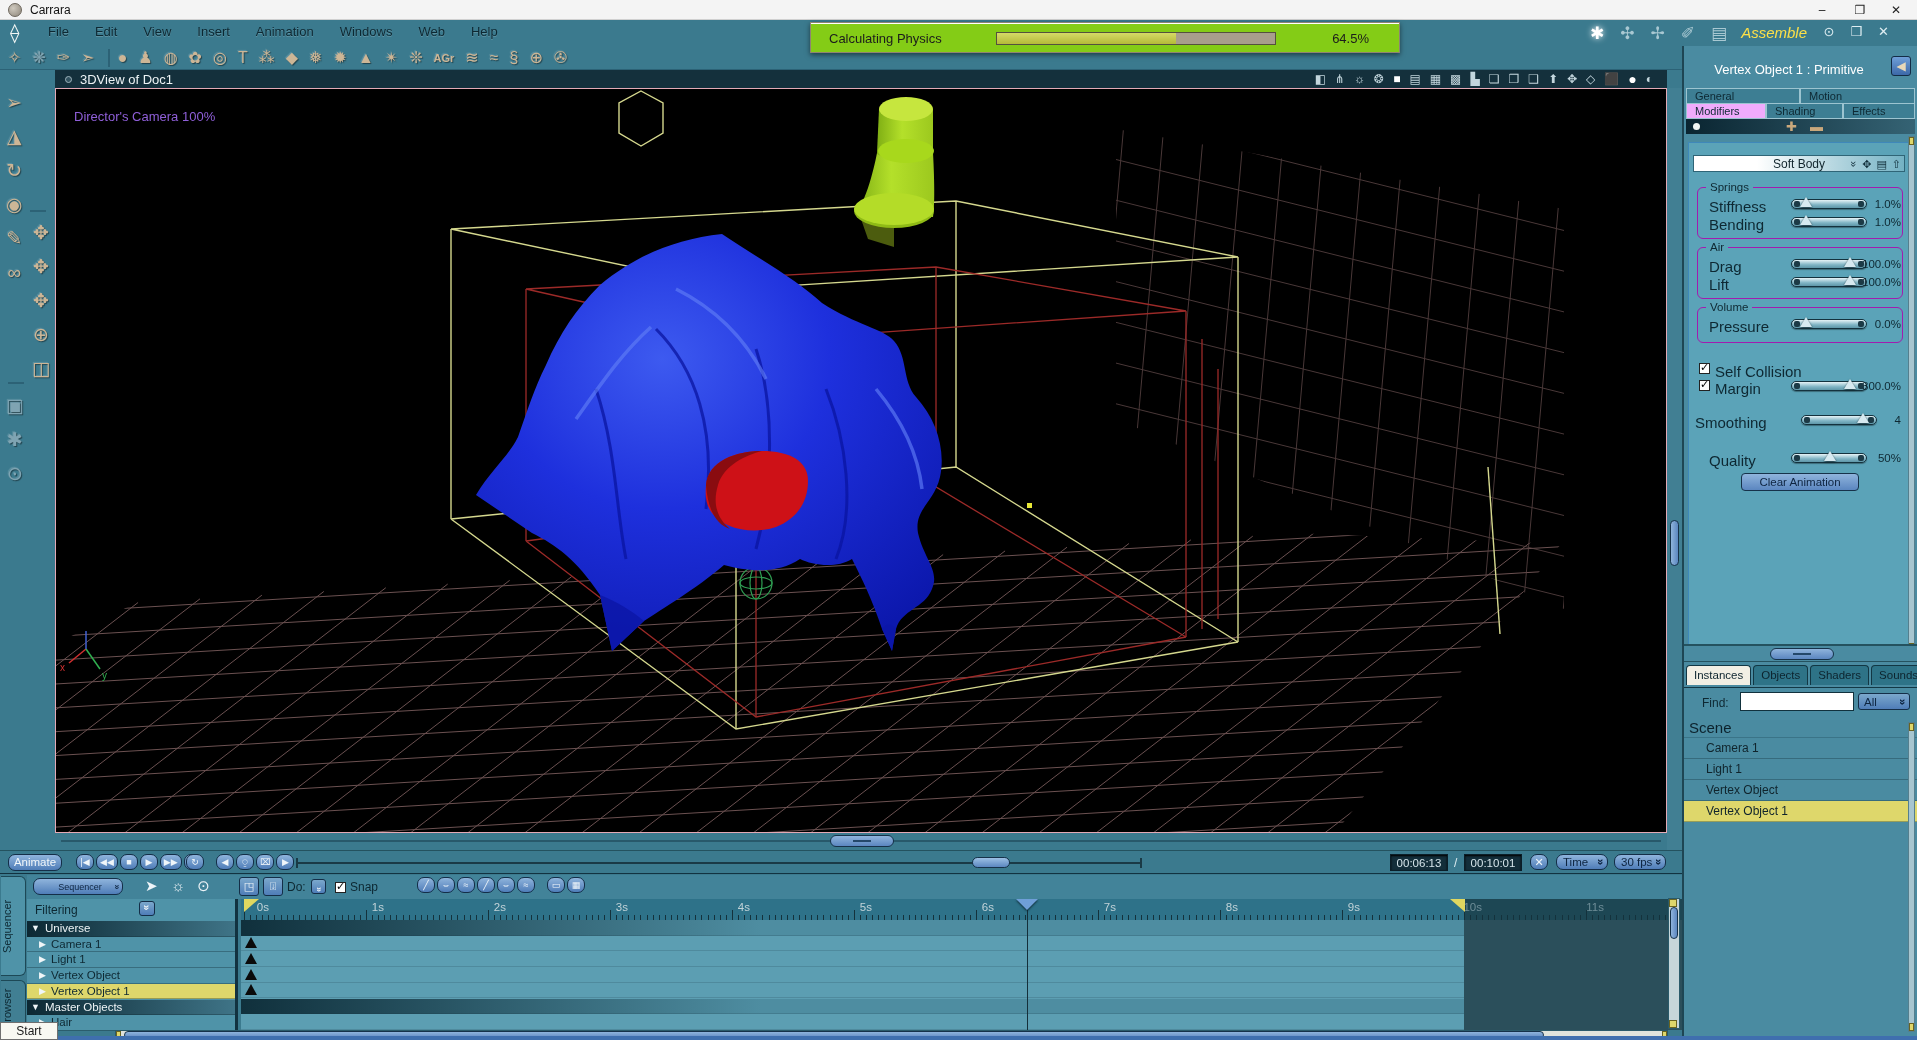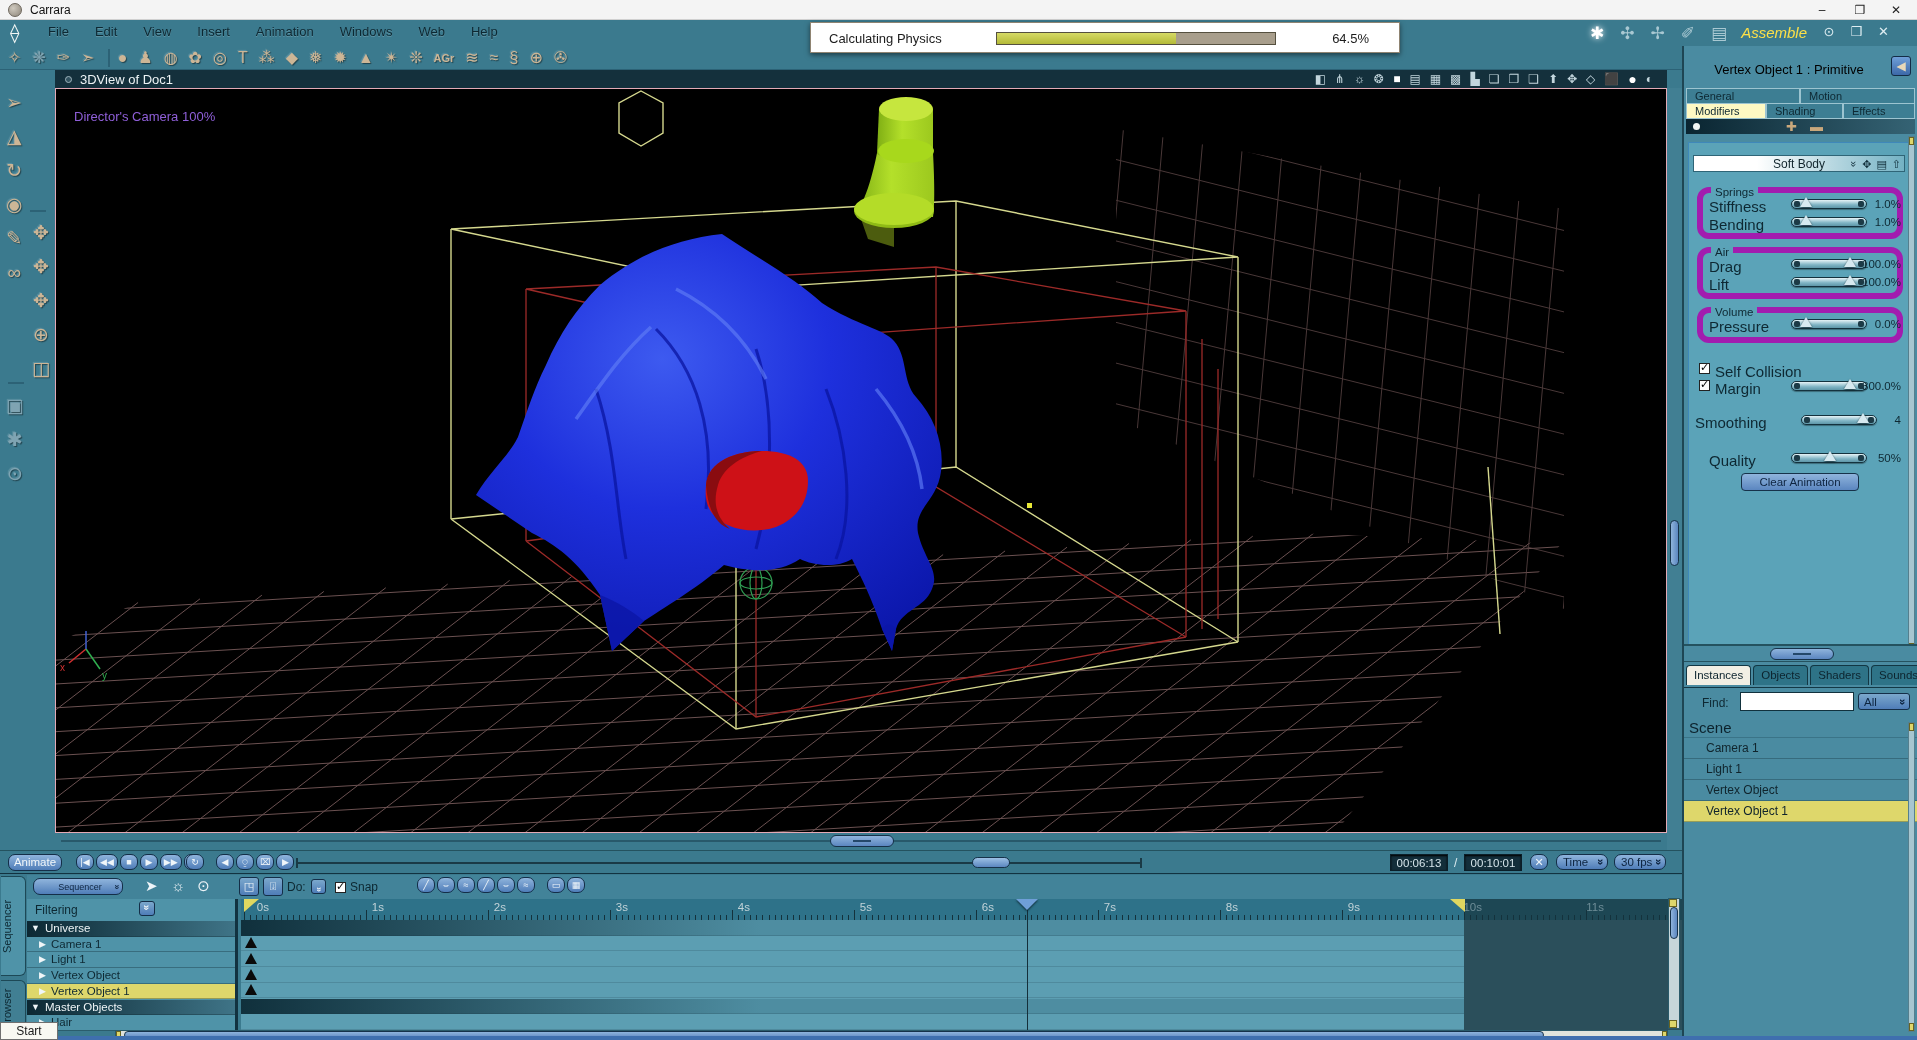--- a/index.html
+++ b/index.html
@@ -24,21 +24,21 @@
   .assemble { position:absolute; right:110px; top:4px; font-size:15px; font-style:italic; color:#fde047; }
   .paneicons { position:absolute; right:28px; top:4px; display:flex; gap:16px; }
   .paneicons span { color:#dfeef2; font-size:13px; }
 
   
   .toolbar { position:absolute; left:0; top:46px; width:1917px; height:24px; background:#3b7a8e; border-bottom:1px solid #2c6276; display:flex; align-items:center; padding-left:8px; }
   .toolbar .ico, .ltool .ico { color:#cdb696; font-size:16px; line-height:22px; text-shadow:1px 1px 1px rgba(0,0,0,.45), -1px -1px 1px rgba(255,255,255,.18); cursor:pointer; }
   .toolbar .ico { margin-right:11px; }
 
   
-  .progress { position:absolute; left:810px; top:22px; width:590px; height:31px; background:#ffffff;
+  .progress { position:absolute; left:810px; top:22px; width:590px; height:31px; background:#84cc16;
       border:1px solid #8f8472; box-shadow:0 2px 5px rgba(0,0,0,.5), inset 0 1px 0 #fff; z-index:60; }
   .progress .plabel { position:absolute; left:18px; top:8px; font-size:13px; color:#1c1c1c; }
   .progress .ptrack { position:absolute; left:185px; top:9px; width:280px; height:13px; background:#a89e8c; border:1px solid #55503f; }
   .progress .pfill { position:absolute; left:0; top:0; height:100%; background:linear-gradient(#d6da66,#b4ba38); }
   .progress .ppct { position:absolute; right:30px; top:8px; font-size:13px; color:#1c1c1c; }
 
   
   .ltool { position:absolute; left:0; top:70px; width:55px; height:780px; background:#3b7a8e; }
   .lcol { position:absolute; display:flex; flex-direction:column; align-items:center; }
   .lcol .ico { font-size:19px; margin-bottom:12px; }
@@ -53,36 +53,36 @@
   .viewport { position:absolute; left:55px; top:88px; width:1612px; height:745px; background:#000; border:1px solid #e3aab6; }
   .vp-scrollrow { position:absolute; left:55px; top:833px; width:1612px; height:17px; background:#3b7a8e; }
   .vp-scrollrow .line { position:absolute; left:6px; right:6px; top:7px; height:2px; background:#28596b; }
   .pill { position:absolute; width:64px; height:12px; background:linear-gradient(#8fb4dc,#5b86c0); border:1px solid #16324a; border-radius:7px; }
   .pill::after { content:""; position:absolute; left:50%; top:4px; width:18px; height:2px; margin-left:-9px; background:#24486a; }
   .vscroll { position:absolute; left:1667px; top:88px; width:15px; height:762px; background:#417f93; }
   .vscroll .thumb { position:absolute; left:3px; top:432px; width:9px; height:46px; background:linear-gradient(90deg,#8fb4dc,#5b86c0); border:1px solid #16324a; border-radius:5px; }
 
   
   .rpanel { position:absolute; left:1682px; top:46px; width:235px; height:994px; background:#4a8ba1; border-left:2px solid #1e4654; }
-  .rp-title { position:absolute; left:0; top:16px; width:210px; text-align:center; font-size:13px; color:#000000; }
+  .rp-title { position:absolute; left:0; top:16px; width:210px; text-align:center; font-size:13px; color:#ffffff; }
   .backbtn { position:absolute; right:6px; top:10px; width:20px; height:20px; background:linear-gradient(#6f9fd8,#3c68a8); border:1px solid #132c46; border-radius:3px; color:#e8d8b8; font-size:12px; text-align:center; line-height:18px; }
   .tabs1 { position:absolute; left:2px; top:42px; width:229px; height:20px; display:flex; }
   .tab { border:1px solid #9cc4d0; background:#3d7e93; color:#0d2832; font-size:11px; padding:1px 0 0 8px; }
-  .tab.lit { background:#fef9c3; }
+  .tab.lit { background:#f0abfc; }
   .tabs2 { position:absolute; left:2px; top:57px; width:229px; height:16px; display:flex; }
   .darkstrip { position:absolute; left:2px; top:73px; width:229px; height:15px; background:linear-gradient(90deg,#0a2531,#356374); }
   .darkstrip .bullet { position:absolute; left:7px; top:4px; width:7px; height:7px; border-radius:50%; background:#f2f6f4; }
   .darkstrip .pm { position:absolute; top:0px; color:#c9a87c; font-size:13px; font-weight:bold; }
   .modbox { position:absolute; left:4px; top:96px; width:222px; height:505px; background:#5ba3b8; border:1px solid #3f88ba; }
   .modscroll { position:absolute; right:2px; top:90px; width:7px; height:516px; background:#a7c6d0; border:1px solid #557f8e; }
   .ycap { position:absolute; left:0px; width:5px; height:8px; background:#ded76b; border:1px solid #6a6420; }
   .sbheader { position:absolute; left:4px; top:12px; width:212px; height:17px; background:linear-gradient(90deg,#ffffff 30%,#74b2c4); border:1px solid #2f6577; font-size:12px; color:#10242c; text-align:center; line-height:16px; }
   .sbheader .hicons { position:absolute; right:3px; top:0px; display:flex; gap:5px; }
   .sbheader .hicons span { font-size:11px; color:#12303c; }
-  .group { position:absolute; left:8px; width:206px; border:6px solid #a21caf; border-radius:12px; }
+  .group { position:absolute; left:8px; width:206px; border:1px solid #a21caf; border-radius:6px; }
   .group .legend { position:absolute; left:8px; top:-7px; background:#5ba3b8; padding:0 4px; font-size:11.5px; color:#0e2832; }
   .param { position:absolute; left:0; width:222px; height:16px; }
   .param .plab { position:absolute; left:20px; top:1px; font-size:15px; color:#0e2832; }
   .param .pval { position:absolute; right:10px; top:1px; font-size:11.5px; color:#0e2832; }
   .slider { position:absolute; left:102px; top:2px; width:76px; height:10px; border-radius:5px; background:linear-gradient(#e6f3f7,#7fb4c4 60%,#5e96a8); border:1px solid #14323e; box-shadow:0 1px 1px rgba(0,0,0,.35); }
   .slider .cap { position:absolute; top:1px; width:6px; height:6px; background:#1c3a46; border-radius:2px; }
   .slider .cap.l { left:2px; } .slider .cap.r { right:2px; }
   .slider .thumb { position:absolute; top:-3px; width:0; height:0; border-left:6px solid transparent; border-right:6px solid transparent; border-bottom:10px solid #d6e9f0; filter:drop-shadow(0 1px 1px #10262e); }
   .cb { position:absolute; width:11px; height:11px; background:#fff; border:1px solid #222; }
   .cb::after { content:"✓"; position:absolute; left:0px; top:-3px; font-size:11px; color:#000; }

